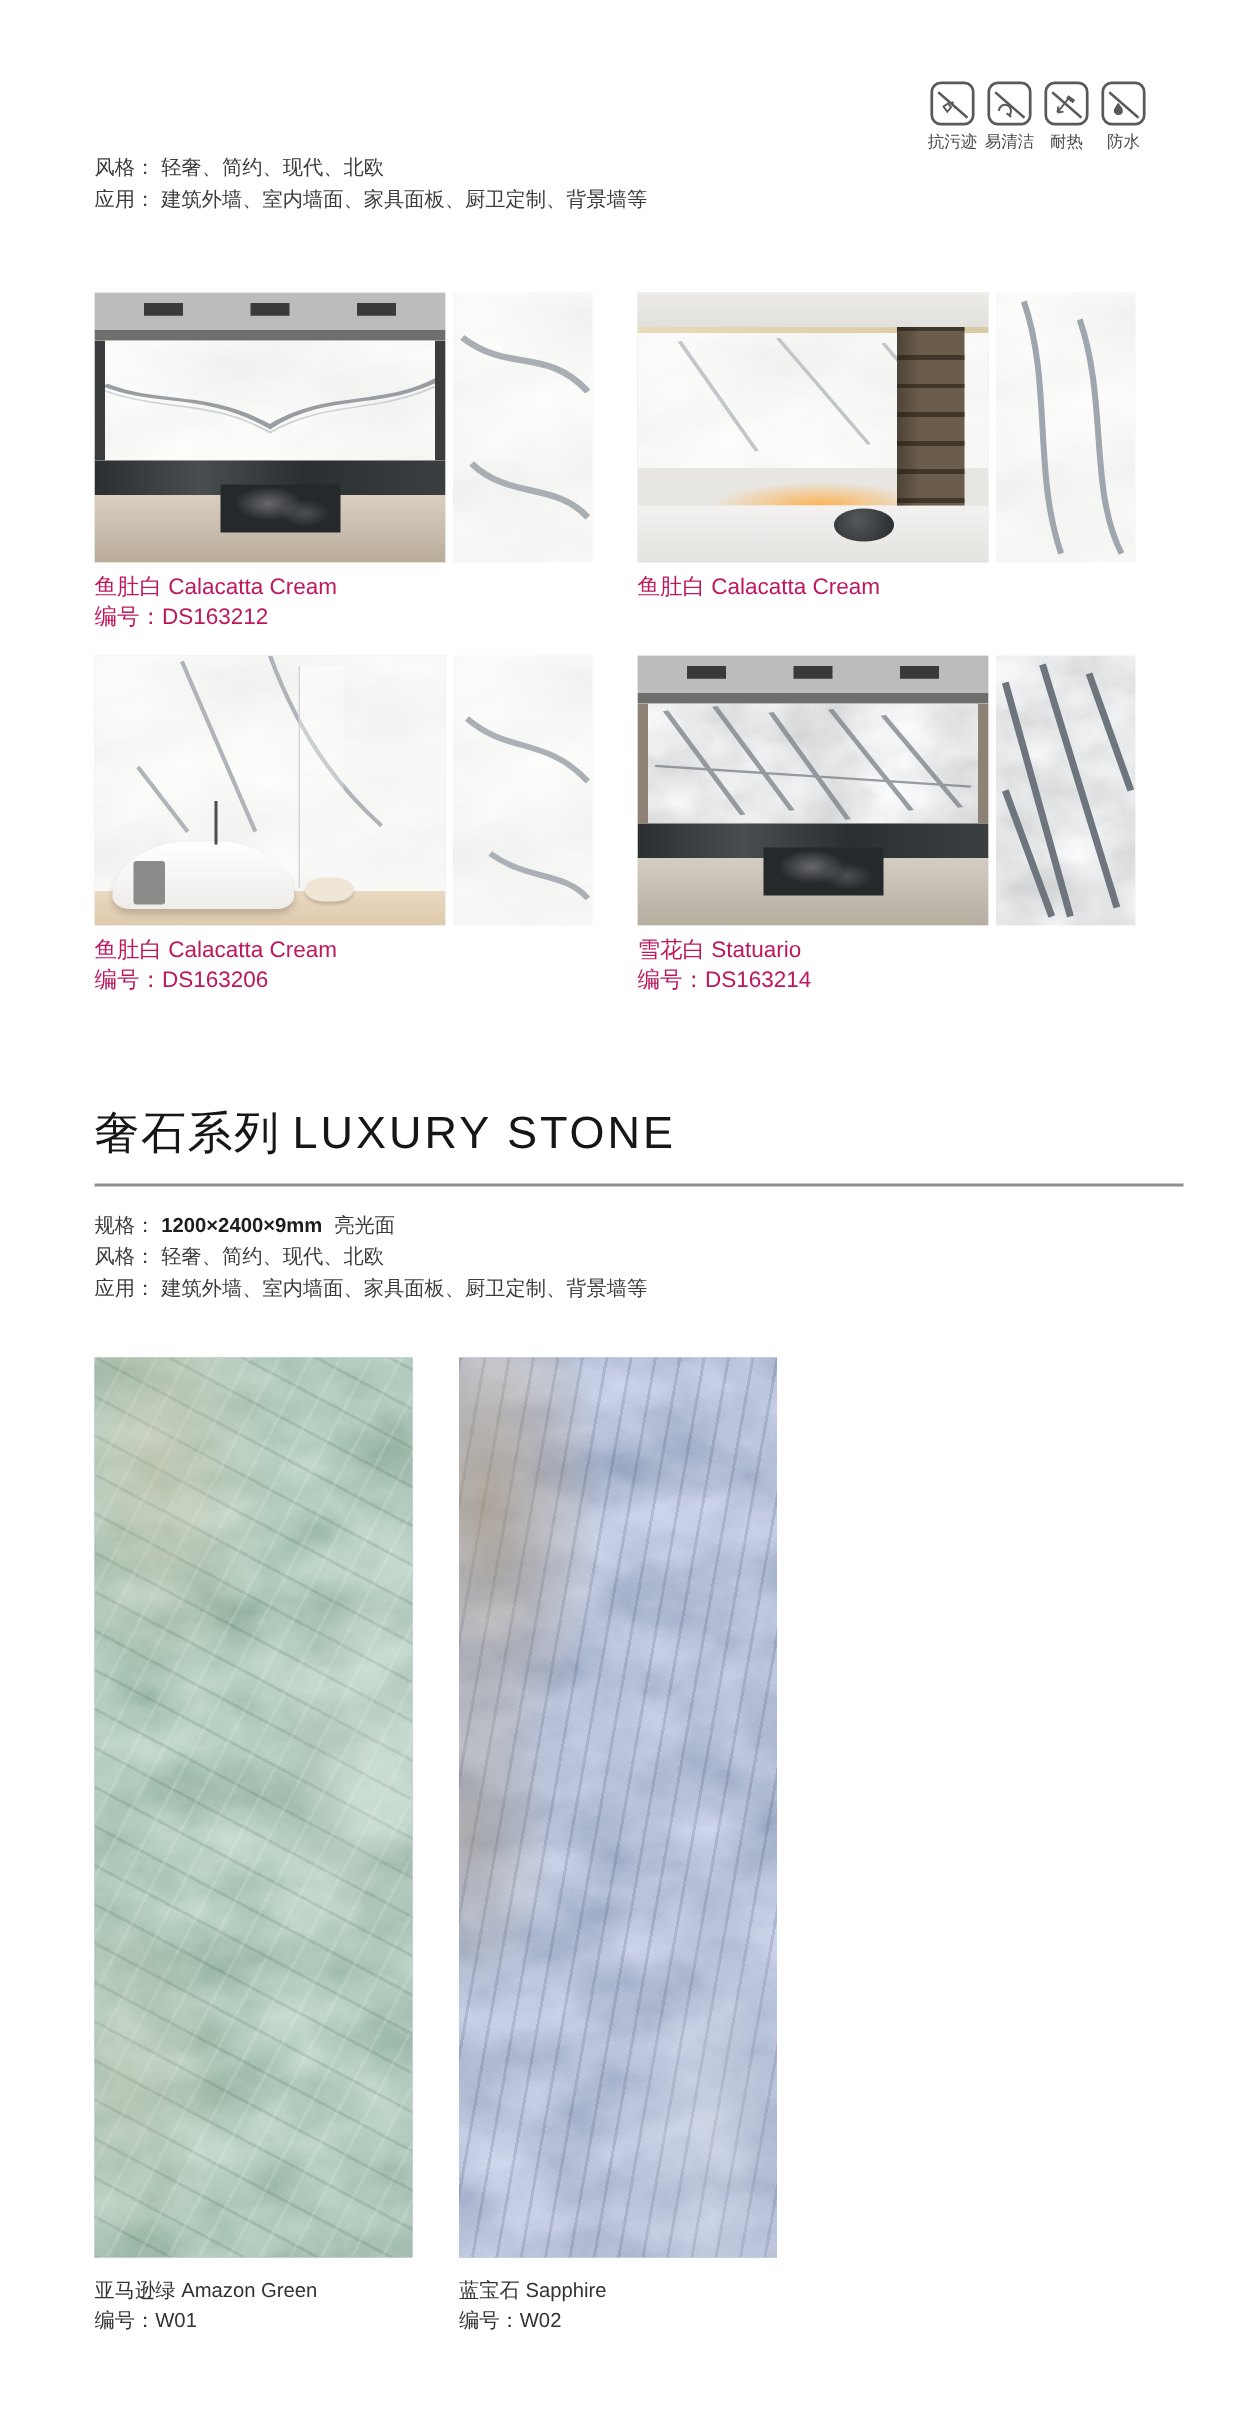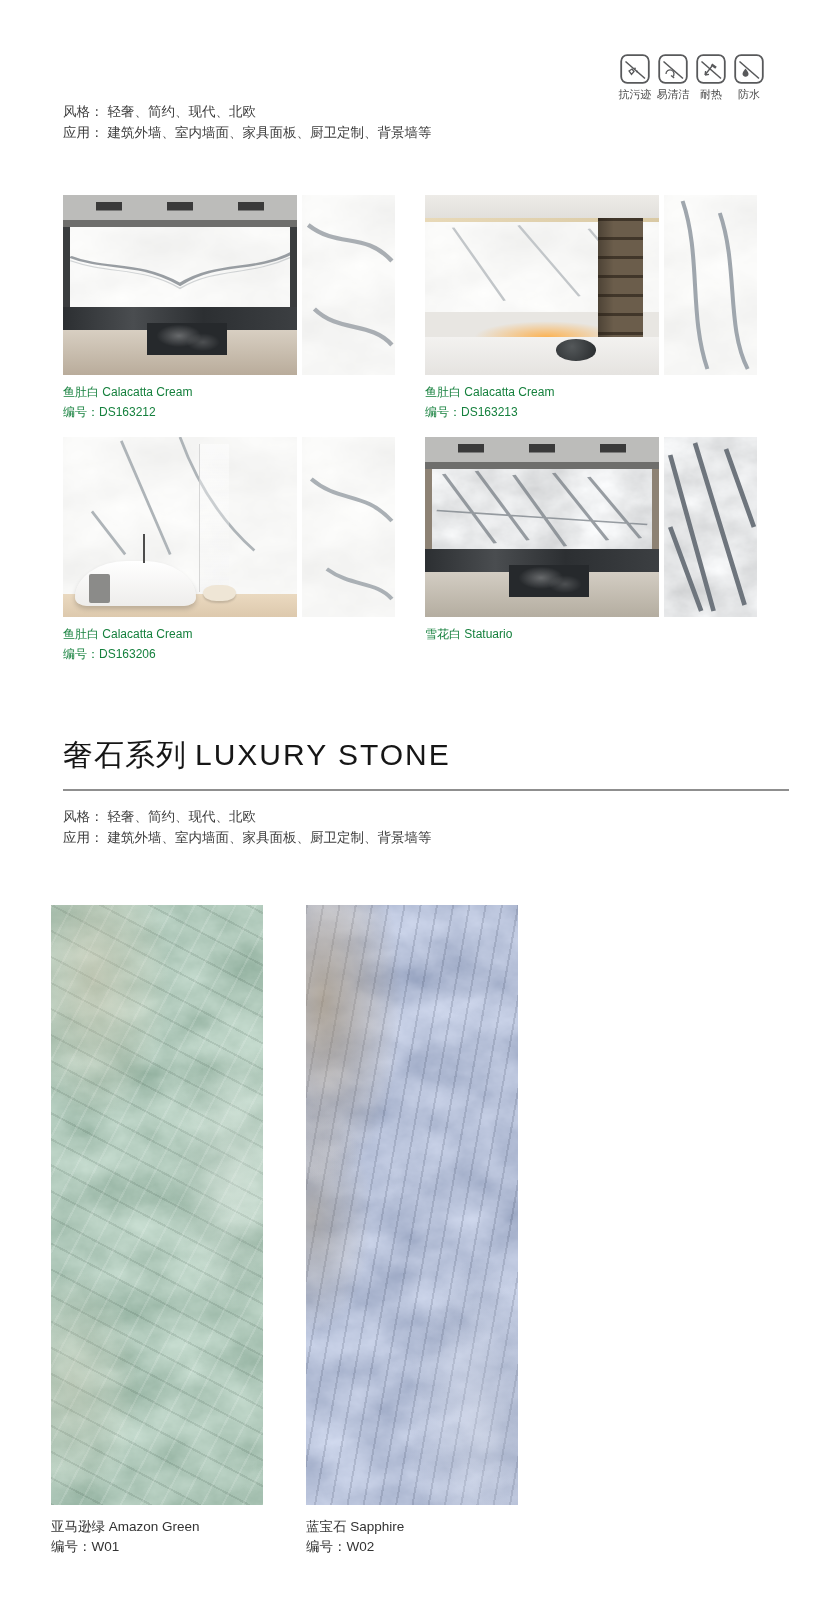--- a/index.html
+++ b/index.html
@@ -24,21 +24,21 @@
 
   
   .cards { position:absolute; top:195px; left:63px; display:grid;
            grid-template-columns:332px 332px; column-gap:30px; row-gap:15px; }
   .card { width:332px; }
   .card-image { width:332px; height:180px; display:flex; }
   .scene { width:234px; height:100%; position:relative; overflow:hidden; background:#e8e6e2; }
   .swatch { width:93px; height:100%; margin-left:5px; position:relative; overflow:hidden; background:#f5f5f3; }
   .stone-svg { position:absolute; inset:0; width:100%; height:100%; display:block; }
   .veins { position:absolute; inset:0; width:100%; height:100%; z-index:2; }
-  figcaption { margin-top:7px; font-size:12px; line-height:20px; color:#15803d; }
+  figcaption { margin-top:7px; font-size:15px; line-height:20px; color:#be185d; }
   .pname { white-space:nowrap; }
   .pcode { white-space:nowrap; }
 
   
   .sl { position:absolute; left:0; right:0; }
   .sc-ceiling { top:0; height:14%; background-color:#bcbcba;
     background-image:linear-gradient(#3a3a3a,#3a3a3a),linear-gradient(#3a3a3a,#3a3a3a),linear-gradient(#3a3a3a,#3a3a3a);
     background-repeat:no-repeat; background-size:26px 34%;
     background-position:16% 40%,50% 40%,84% 40%; }
   .sc-beam { top:14%; height:4%; background:#6e6e6c; }
@@ -82,21 +82,21 @@
     background:#efe6d6; box-shadow:0 2px 2px rgba(0,0,0,.15); z-index:4; }
 
   
   .sec-title { position:absolute; top:735px; left:63px; font-size:30px; color:#161616; white-space:nowrap; }
   .t-bold { font-weight:400; letter-spacing:1px; }
   .t-cn { font-weight:400; letter-spacing:1px; margin-right:8px; }
   .t-en { font-weight:500; letter-spacing:2px; }
   .rule { position:absolute; top:789px; left:63px; width:726px; border-top:2px solid #8f8f8f; }
 
   
-  .slabs { position:absolute; top:905px; left:51px; display:flex; gap:43px; }
+  .slabs { position:absolute; top:905px; left:63px; display:flex; gap:31px; }
   .slab { width:212px; }
   .slab-img { width:212px; height:600px; position:relative; overflow:hidden; background:#9aa4b8; }
   .overlay { position:absolute; inset:0; z-index:2; }
   .ov-green {
     background-image:
       radial-gradient(60% 40% at 20% 12%, rgba(214,196,170,.40), transparent 60%),
       radial-gradient(45% 35% at 85% 45%, rgba(238,240,236,.30), transparent 65%),
       radial-gradient(50% 30% at 10% 80%, rgba(200,186,160,.25), transparent 65%),
       repeating-linear-gradient(118deg, rgba(255,255,255,.13) 0 2px, transparent 2px 18px),
       repeating-linear-gradient(28deg, rgba(16,36,24,.10) 0 2px, transparent 2px 23px); }
@@ -251,21 +251,20 @@
         <svg class="stone-svg" preserveAspectRatio="none">
             <rect width="100%" height="100%" filter="url(#fMarble)"></rect>
           </svg>
         <svg class="veins" viewBox="0 0 30 60" preserveAspectRatio="none">
           <path d="M6,2 C12,20 8,40 14,58 M18,6 C24,24 20,44 27,58" fill="none" stroke="#9fa6ad" stroke-width="1.3"></path>
         </svg>
       </div>
     </div>
     <figcaption>
       <div class="pname"><span>鱼肚白</span> <span>Calacatta Cream</span></div>
-      <div class="pcode"><span>编号：</span><span>DS163213</span></div>
     </figcaption>
   </figure>
 
   <figure class="card">
     <div class="card-image">
       <div class="scene bath">
         <div class="sl sc-bwall">
           <svg class="stone-svg" preserveAspectRatio="none">
               <rect width="100%" height="100%" filter="url(#fMarble)"></rect>
             </svg>
@@ -318,28 +317,32 @@
         <svg class="stone-svg" preserveAspectRatio="none">
             <rect width="100%" height="100%" filter="url(#fStatu)"></rect>
           </svg>
         <svg class="veins" viewBox="0 0 30 60" preserveAspectRatio="none">
           <path d="M2,6 L16,58 M10,2 L26,56 M20,4 L29,30 M2,30 L12,58" fill="none" stroke="#6e757d" stroke-width="1.5"></path>
         </svg>
       </div>
     </div>
     <figcaption>
       <div class="pname"><span>雪花白</span> <span>Statuario</span></div>
+      <div class="pcode"><span>编号：</span><span>DS163214</span></div>
     </figcaption>
   </figure>
 </div>
 
 <h2 class="sec-title"><span class="t-bold">奢石</span><span class="t-cn">系列</span><span class="t-en">LUXURY STONE</span></h2>
 <div class="rule"></div>
 
 <div class="specs specs2">
+  <div class="spec-line">
+    <span class="spec-label">规格：</span><span class="spec-bold">1200×2400×9mm</span><span>亮光面</span>
+  </div>
   <div class="spec-line">
     <span class="spec-label">风格：</span><span>轻奢、简约、现代、北欧</span>
   </div>
   <div class="spec-line">
     <span class="spec-label">应用：</span><span>建筑外墙、室内墙面、家具面板、厨卫定制、背景墙等</span>
   </div>
 </div>
 
 <div class="slabs">
 

